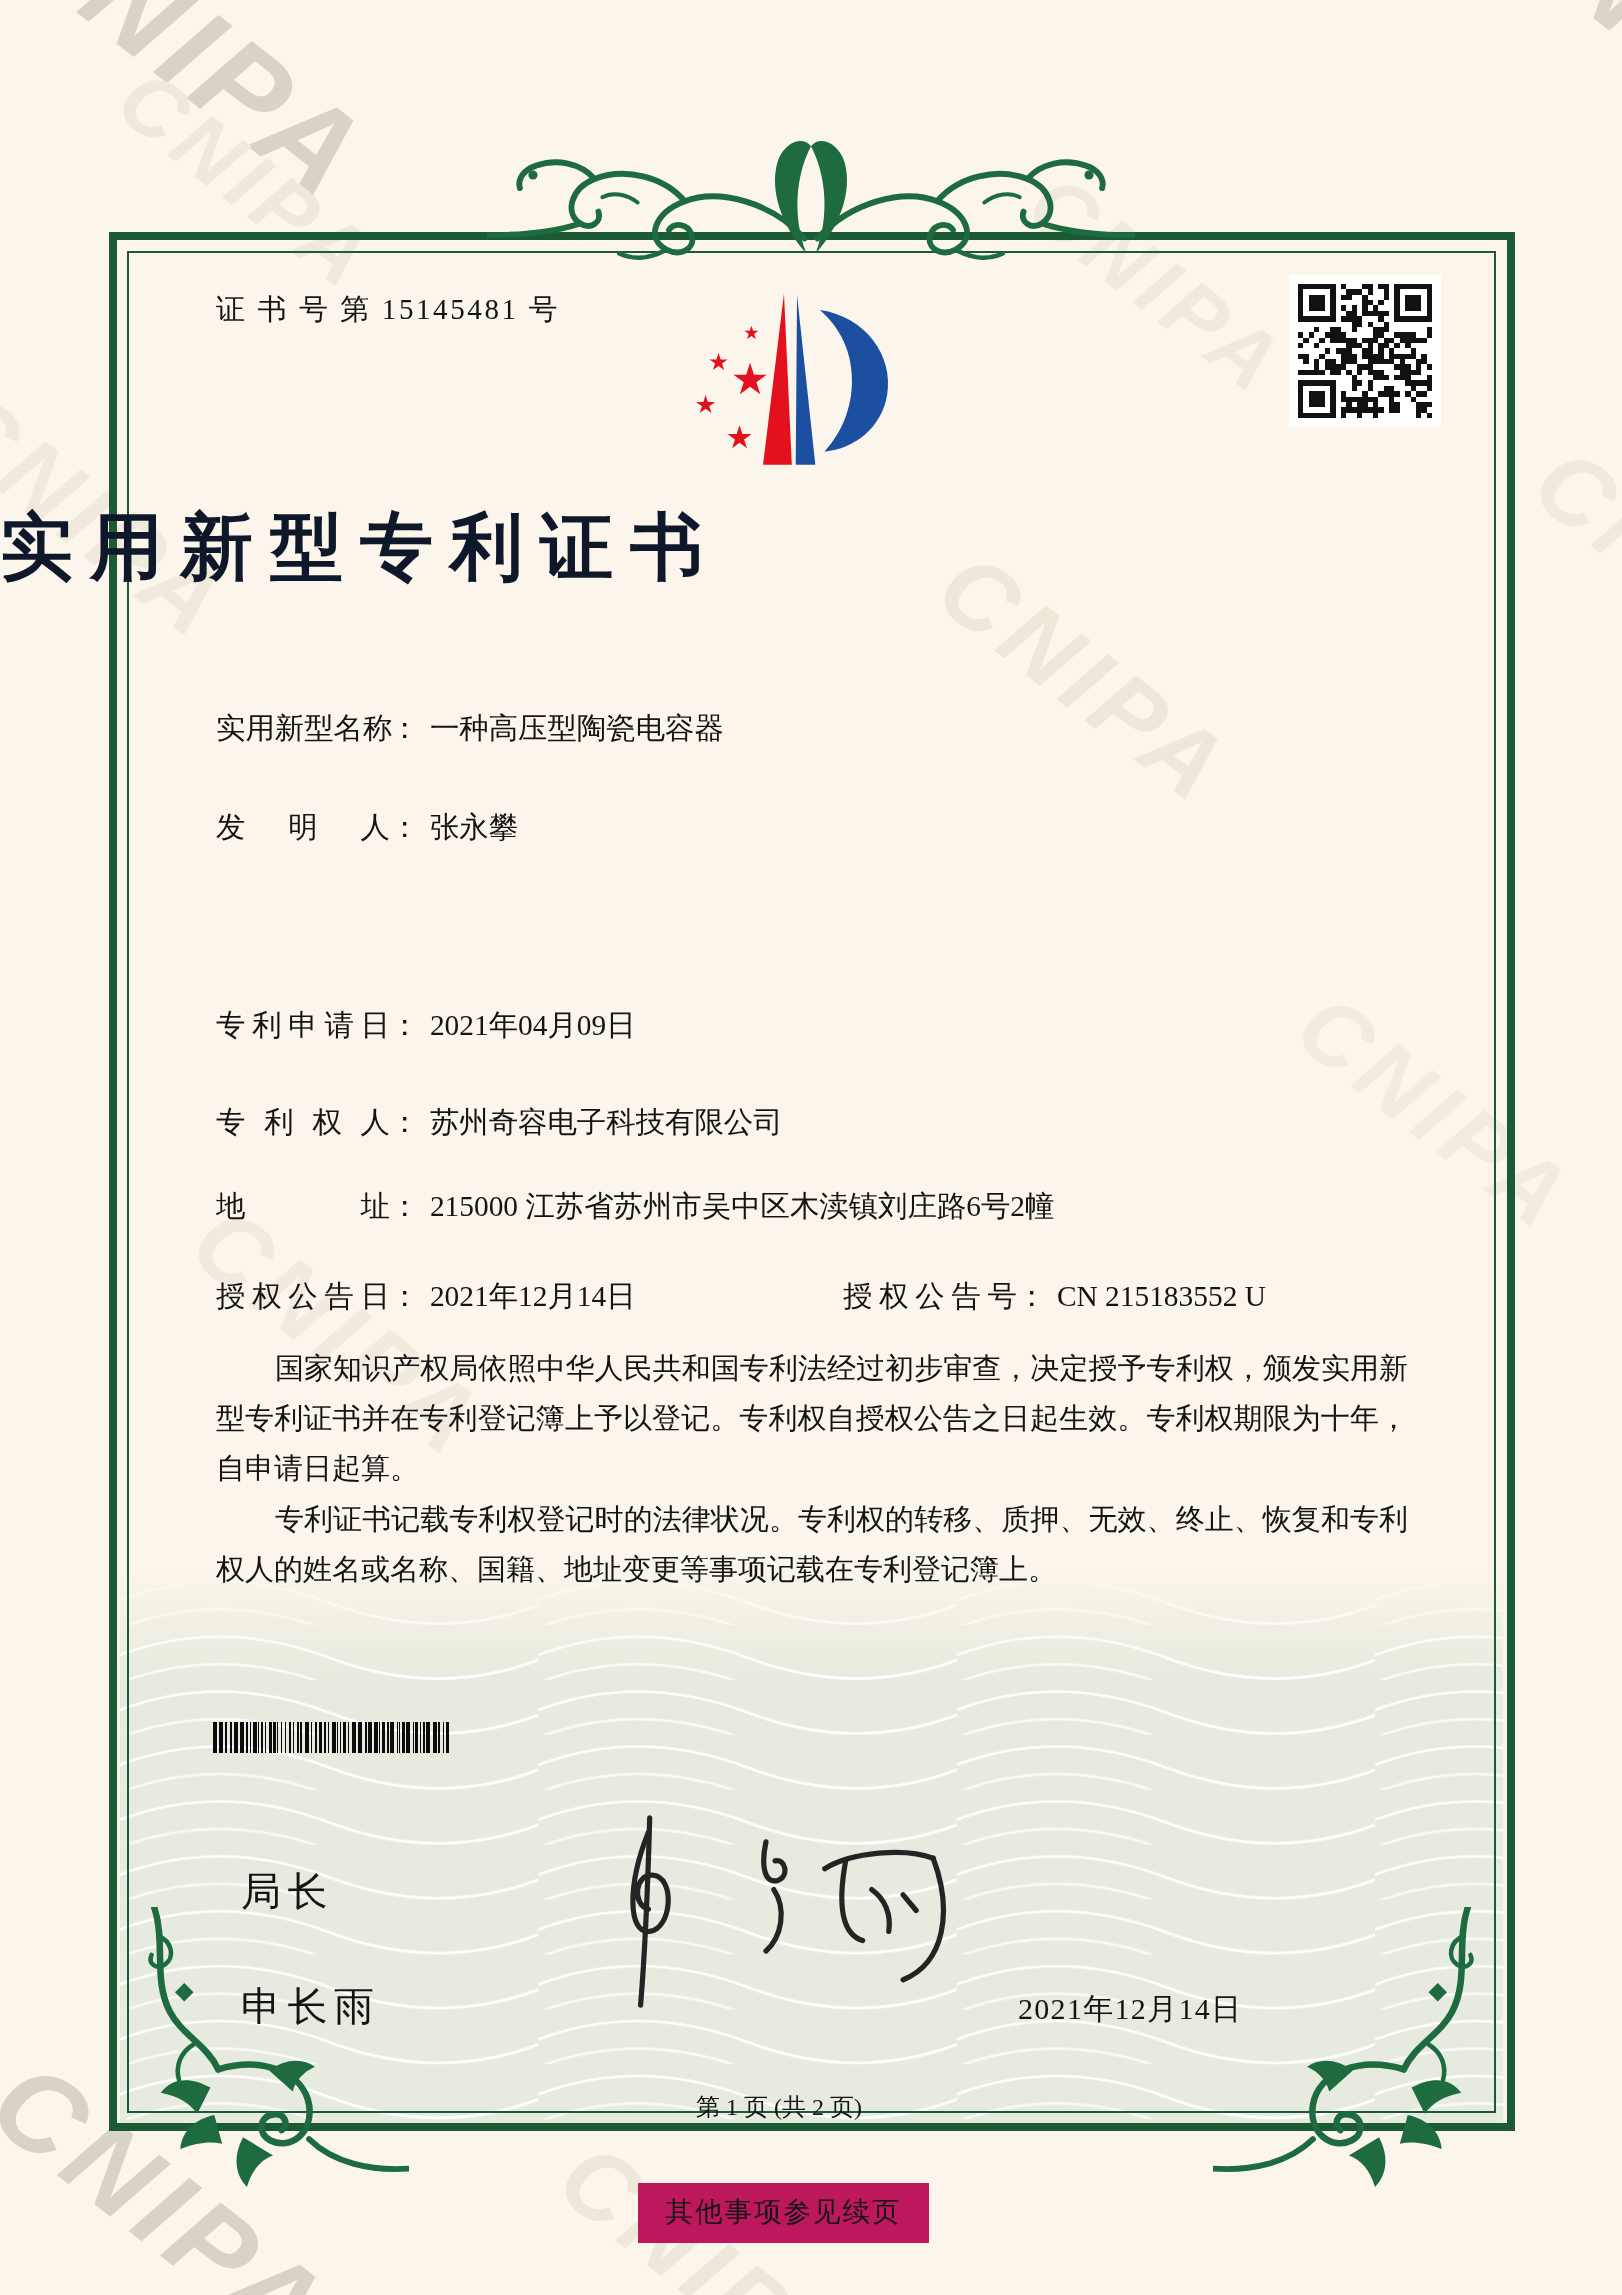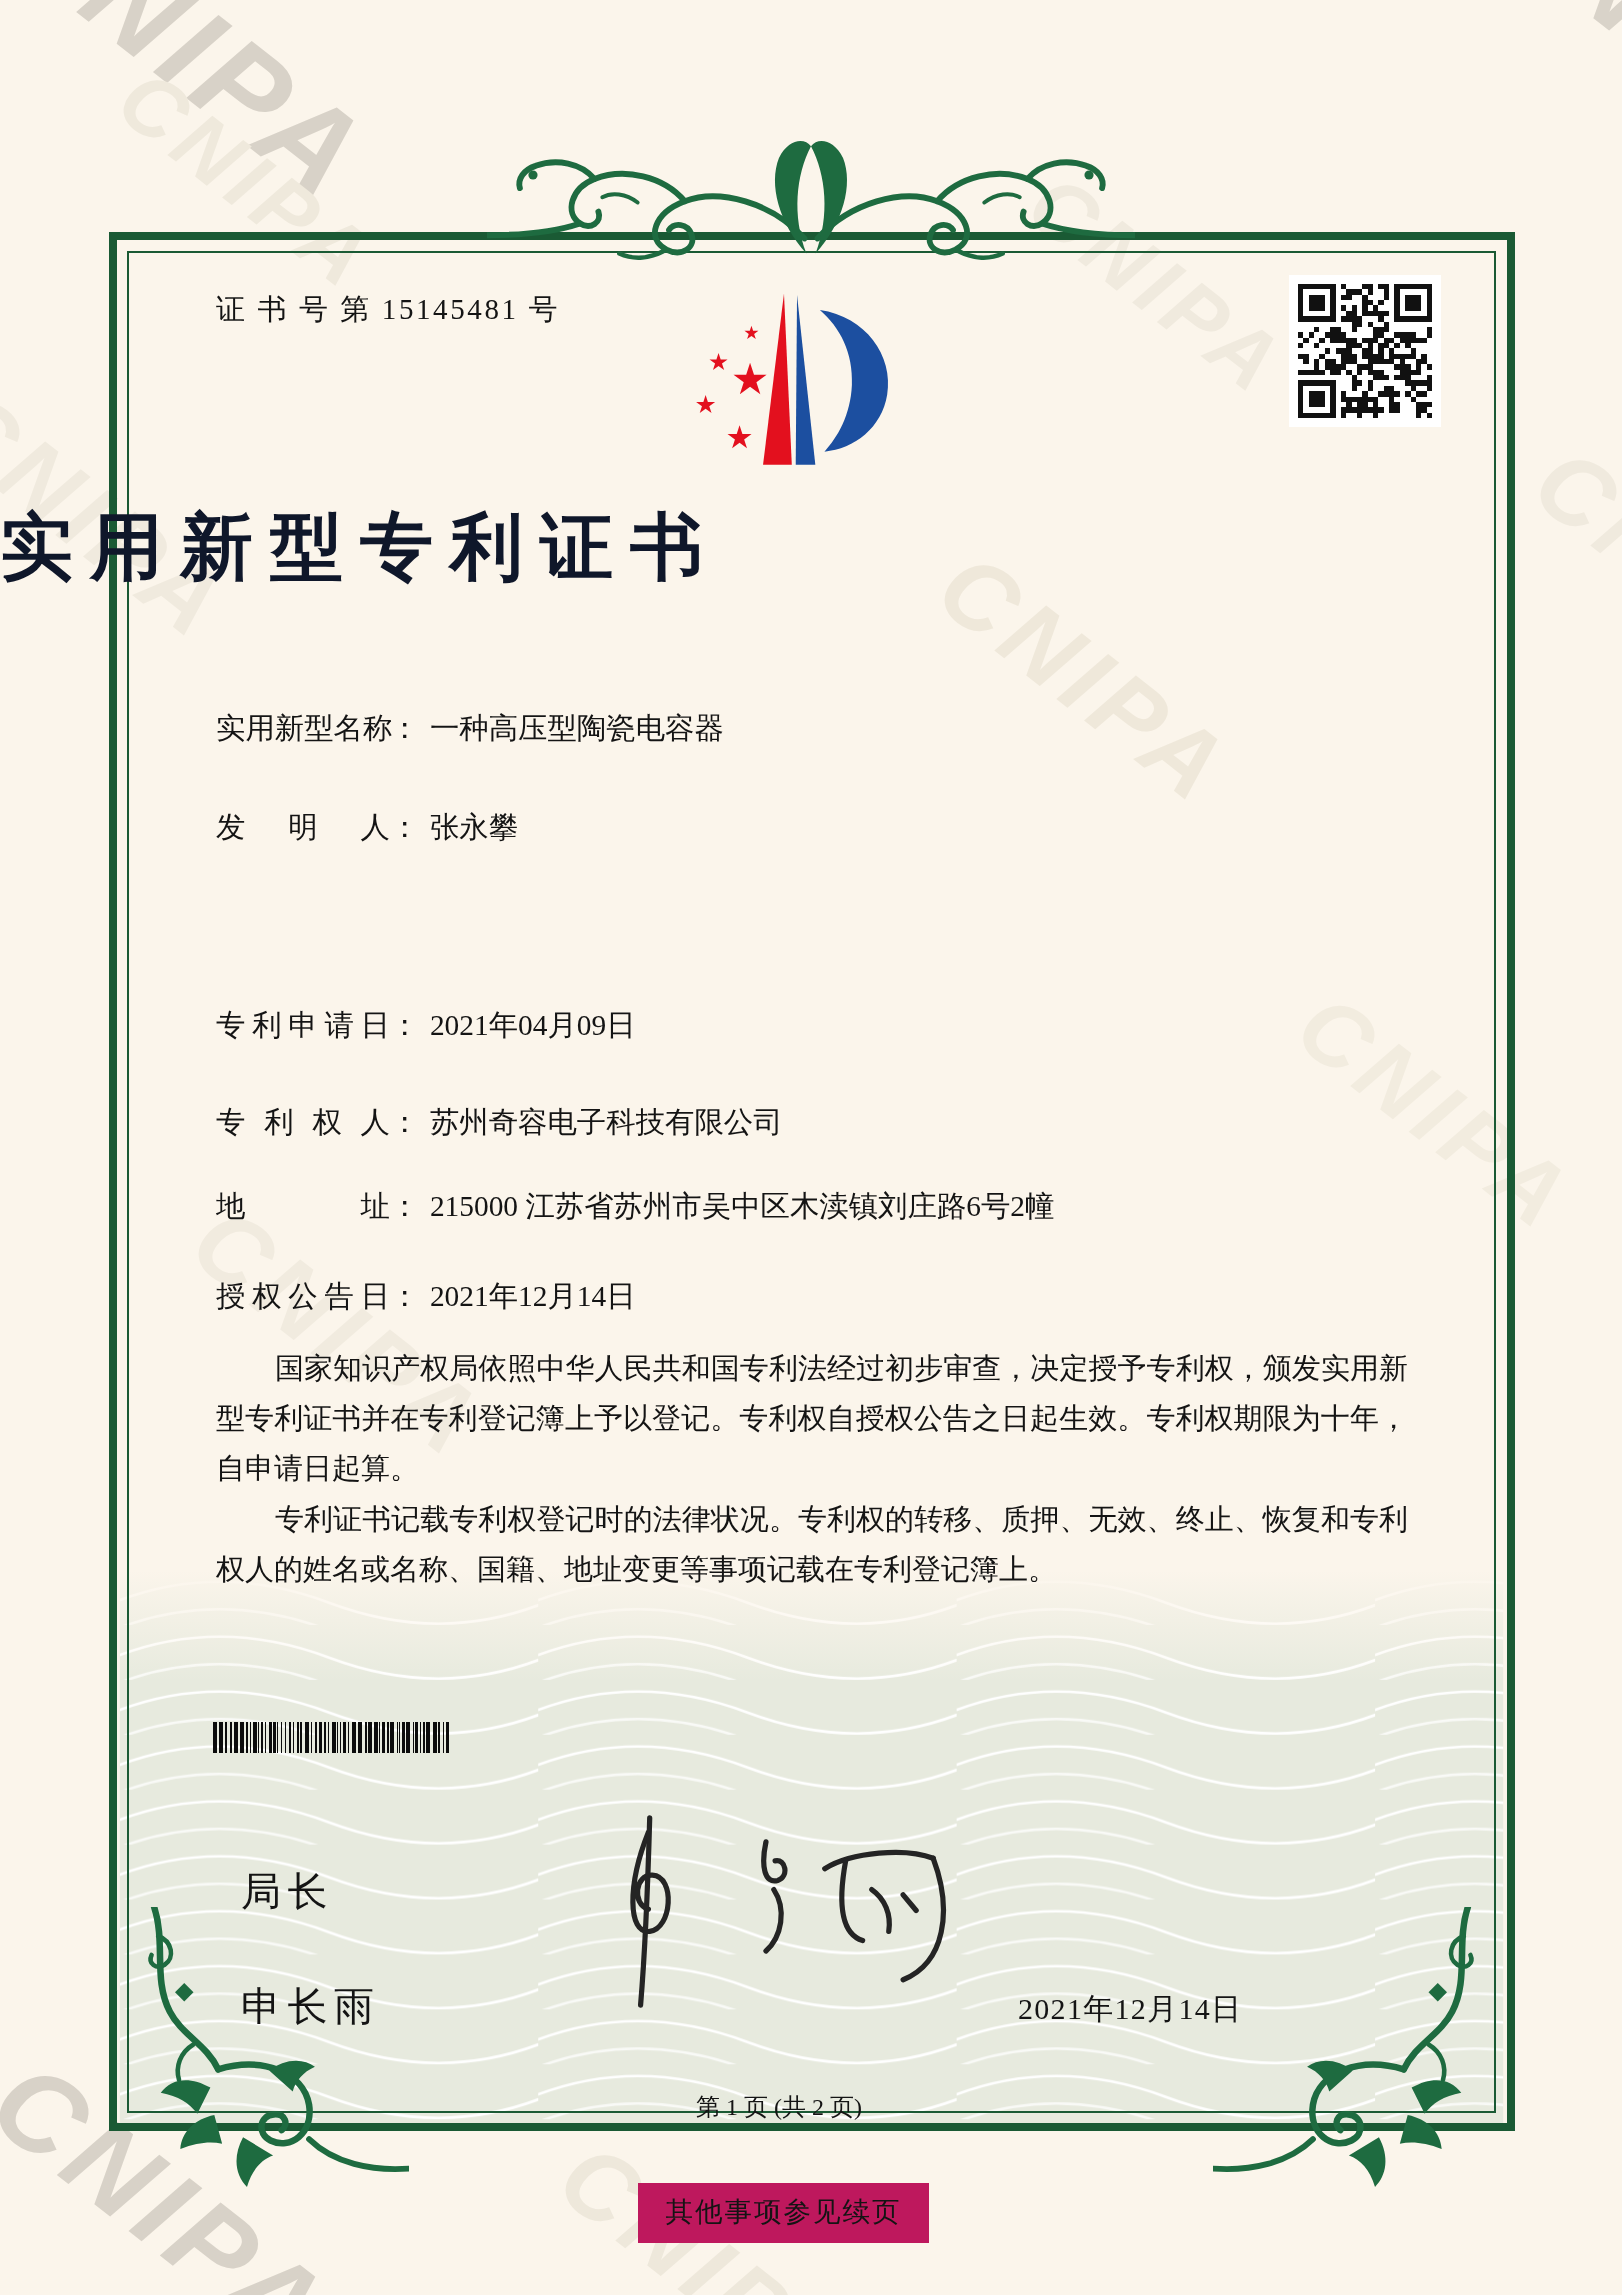--- a/index.html
+++ b/index.html
@@ -385,20 +385,23 @@
   </div>
   <div class="row" style="top:1103px;">
     <span class="lab">专利权人</span><span>：</span><span class="val">苏州奇容电子科技有限公司</span>
   </div>
   <div class="row" style="top:1187px;">
     <span class="lab">地址</span><span>：</span><span class="val">215000 江苏省苏州市吴中区木渎镇刘庄路6号2幢</span>
   </div>
 
   <div class="row" style="top:1277px;">
     <span class="lab">授权公告日</span><span>：</span><span class="val">2021年12月14日</span>
+    <span class="pair2">
+      <span class="lab">授权公告号</span><span>：</span><span class="val">CN 215183552 U</span>
+    </span>
   </div>
 
   <div class="bodytext">
     <p>国家知识产权局依照中华人民共和国专利法经过初步审查，决定授予专利权，颁发实用新型专利证书并在专利登记簿上予以登记。专利权自授权公告之日起生效。专利权期限为十年，自申请日起算。</p>
     <p>专利证书记载专利权登记时的法律状况。专利权的转移、质押、无效、终止、恢复和专利权人的姓名或名称、国籍、地址变更等事项记载在专利登记簿上。</p>
   </div>
 
   <div class="barcode">
       <i style="position: absolute; left: 0px; top: 0px; width: 3.9px; height: 100%; background: rgb(12, 12, 12);"></i>
       <i style="position: absolute; left: 5.9px; top: 0px; width: 3.9px; height: 100%; background: rgb(12, 12, 12);"></i>

